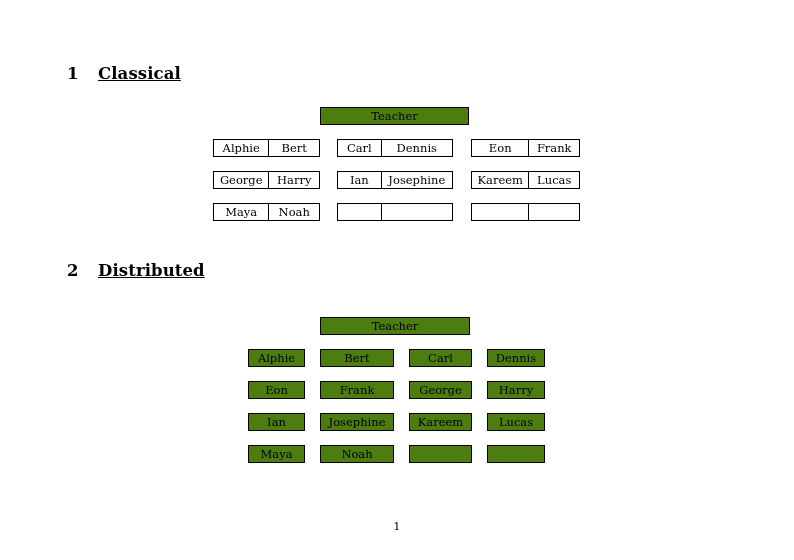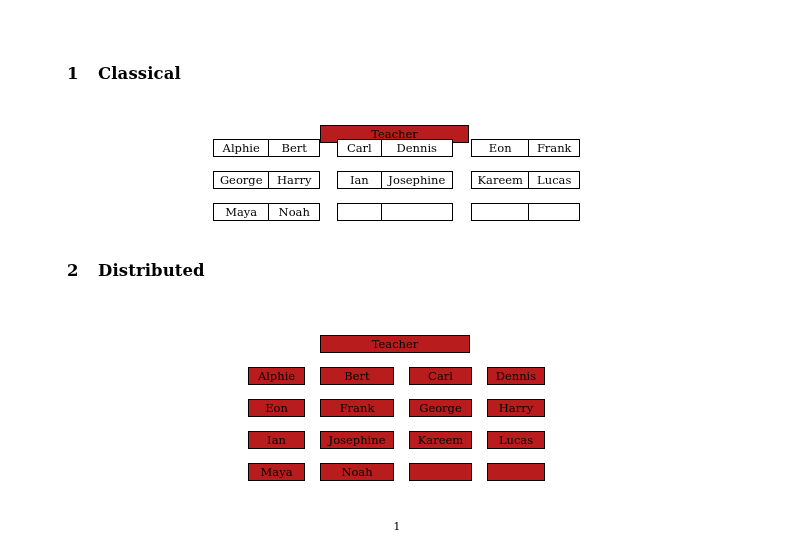--- a/index.html
+++ b/index.html
@@ -24,42 +24,42 @@
   }
 
   
   .section-heading {
     position: absolute;
     font-weight: bold;
     font-size: 16.5px;
     letter-spacing: 0.1px;
     white-space: nowrap;
     line-height: 1;
+    text-decoration: underline;
   }
   .section-heading .num {
     display: inline-block;
     width: 31px;
   }
 
   #heading-classical   { left: 67px; top: 66px; }
   #heading-distributed { left: 67px; top: 263px; }
 
   
   .box {
     position: absolute;
     box-sizing: border-box;
     border: 1px solid #000000;
-    background: #b91c1c;
+    background: #4d7c0f;
     height: 18px;
     line-height: 16px;
     text-align: center;
     font-size: 11.5px;
     white-space: nowrap;
     overflow: hidden;
-    margin-top: 18px;
   }
 
   
   .group {
     position: absolute;
     box-sizing: border-box;
     border: 1px solid #000000;
     background: #ffffff;
     height: 18px;
     display: flex;

